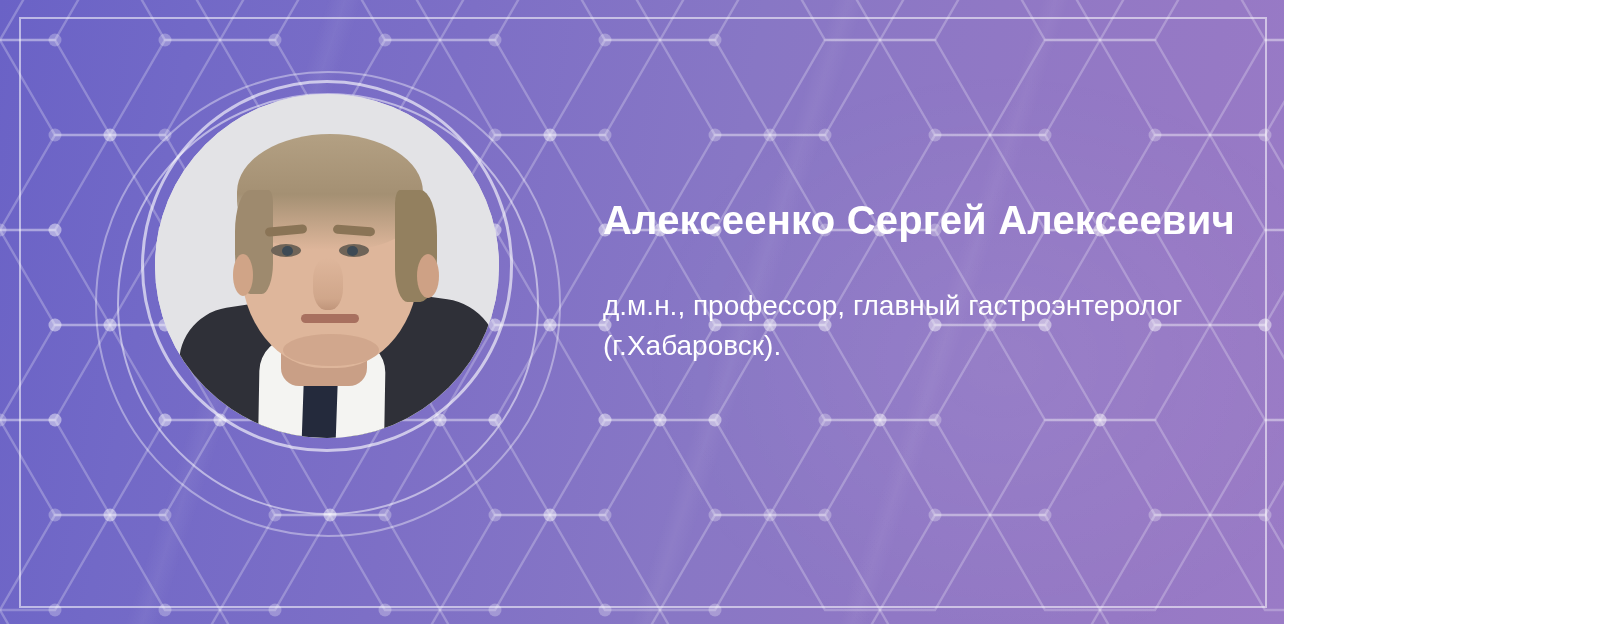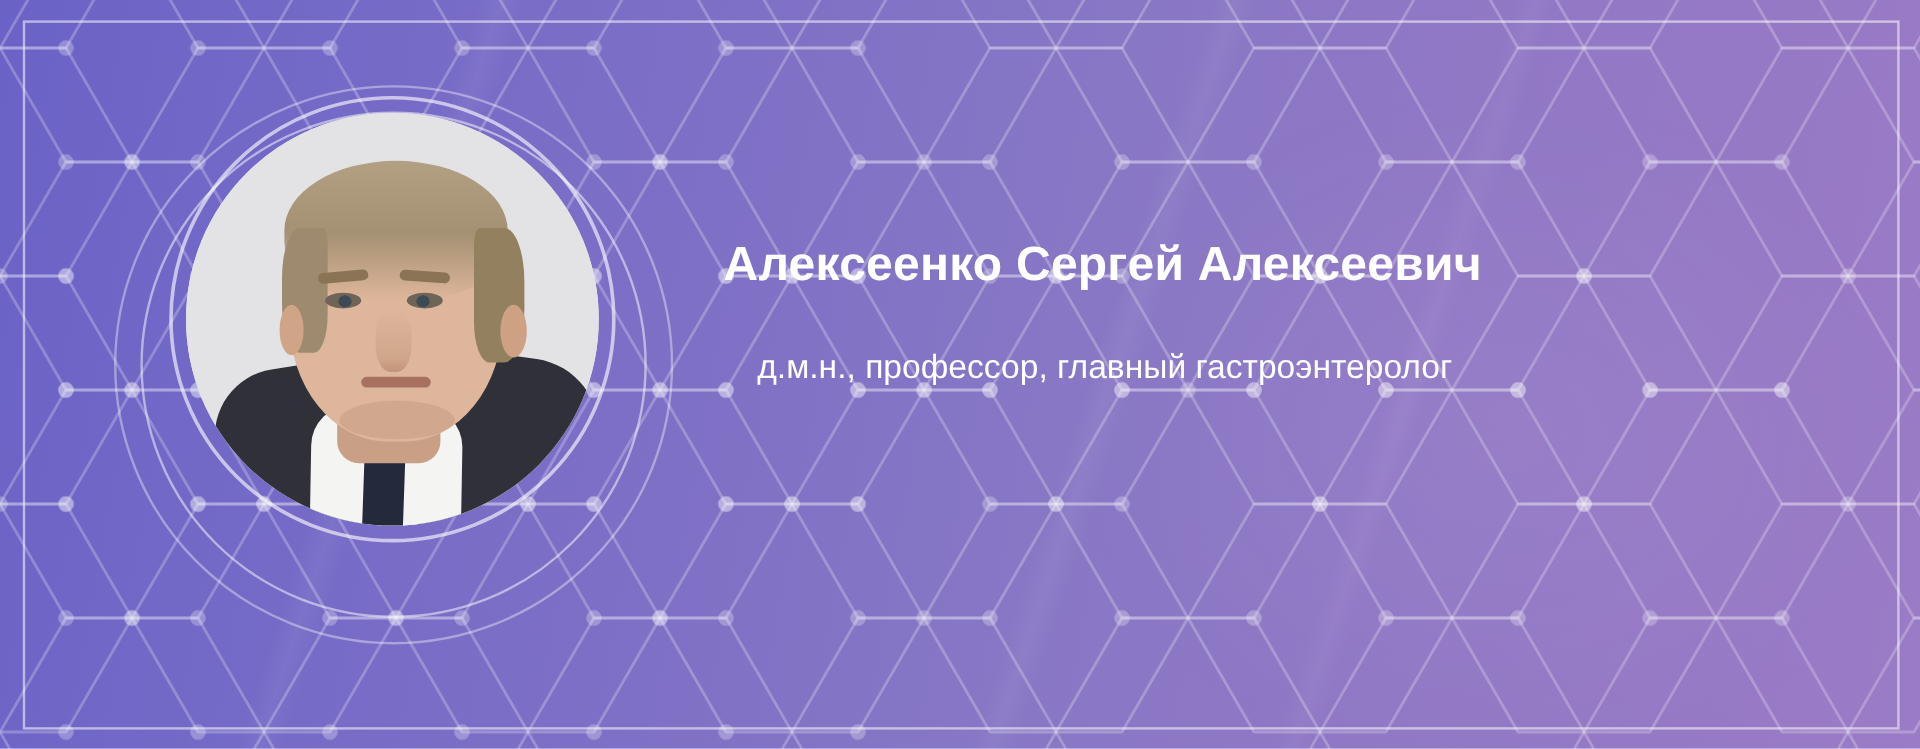--- a/index.html
+++ b/index.html
@@ -4,21 +4,21 @@
 <style>
   * { margin:0; padding:0; box-sizing:border-box; }
   html, body {
     width:1600px; height:624px;
     font-family:"Liberation Sans", sans-serif;
     overflow:hidden;
   }
 
   .banner {
     position:relative;
-    width:1600px; height:624px;
+    width:1284px; height:624px;
     overflow:hidden;
     background:linear-gradient(100deg, #6a62c6 0%, #7269c7 14%, #7d6fc6 34%, #8877c5 55%, #9078c5 72%, #9679c5 88%, #9a7bc6 100%);
   }
 
   
   .hex-layer {
     position:absolute; inset:0;
     pointer-events:none;
   }
   .hex-layer svg { display:block; width:1600px; height:624px; }
@@ -233,21 +233,20 @@
     letter-spacing:0.2px;
     line-height:48px;
     white-space:nowrap;
   }
   .person-desc {
     margin-top:42px;
     font-size:28px;
     font-weight:normal;
     color:#ffffff;
     line-height:40px;
-    margin-left:28px;
   }
   .desc-line { display:block; white-space:nowrap; }
 </style>
 </head>
 <body>
 
 <div class="banner">
 
   <div class="hex-layer">
     <svg viewBox="0 0 1600 624" xmlns="http://www.w3.org/2000/svg" aria-hidden="true">
@@ -405,16 +404,17 @@
         <div class="p-mouth"></div>
         <div class="p-chin-sh"></div>
       </div>
     </div>
   </div>
 
   <div class="text-block">
     <div class="person-name">Алексеенко Сергей Алексеевич</div>
     <div class="person-desc">
       <span class="desc-line">д.м.н., профессор, главный гастроэнтеролог</span>
+      <span class="desc-line">(г.Хабаровск).</span>
     </div>
   </div>
 
 </div>
 
 </body></html>

